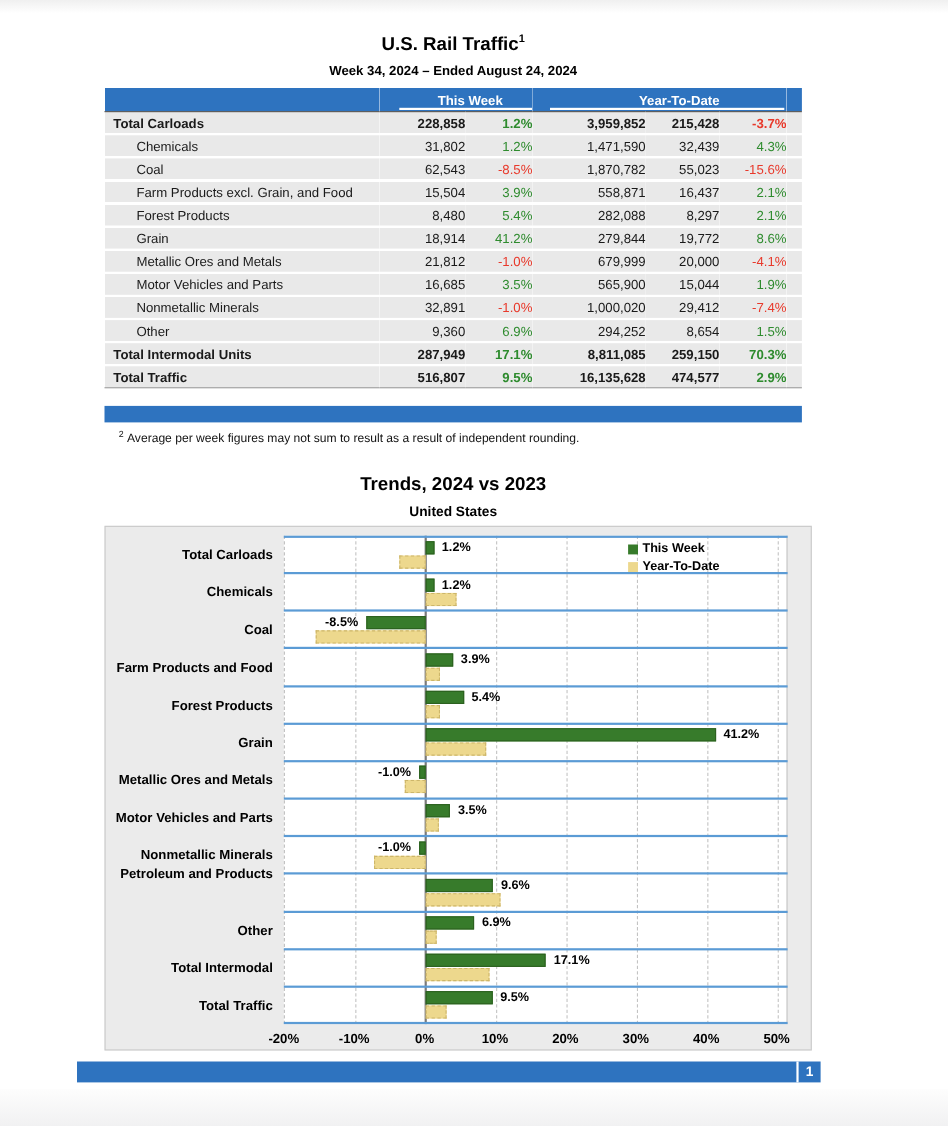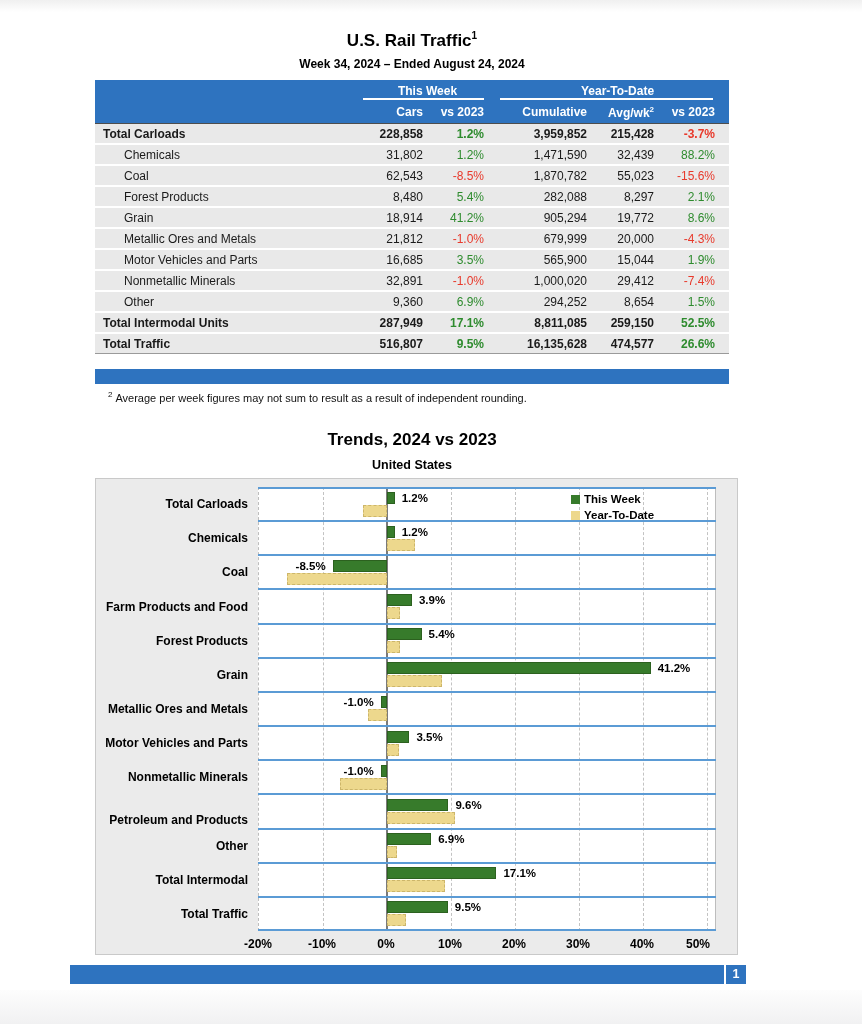--- a/index.html
+++ b/index.html
@@ -113,83 +113,83 @@
       <th colspan="2">
         <span class="group-label gl-tw">This Week</span>
         <span class="grp-underline u-tw"></span>
       </th>
       <th colspan="3">
         <span class="group-label gl-ytd">Year-To-Date</span>
         <span class="grp-underline u-ytd"></span>
       </th>
       <th></th>
     </tr>
-    <tr class="col-row">
-      <th></th>
-      <th>Cars</th>
-      <th>vs 2023</th>
-      <th>Cumulative</th>
-      <th><span>Avg/wk</span><sup>2</sup></th>
-      <th>vs 2023</th>
-      <th></th>
-    </tr>
   </thead>
   <tbody>
       <tr class="row-bold row-section">
         <td class="c-label">Total Carloads</td>
         <td class="c-num">228,858</td>
         <td class="c-pct pos">1.2%</td>
         <td class="c-num">3,959,852</td>
         <td class="c-num">215,428</td>
         <td class="c-pct neg">-3.7%</td>
         <td class="c-spacer"></td>
       </tr>
       <tr>
         <td class="c-label indent">Chemicals</td>
         <td class="c-num">31,802</td>
         <td class="c-pct pos">1.2%</td>
         <td class="c-num">1,471,590</td>
         <td class="c-num">32,439</td>
-        <td class="c-pct pos">88.2%</td>
+        <td class="c-pct pos">4.3%</td>
         <td class="c-spacer"></td>
       </tr>
       <tr>
         <td class="c-label indent">Coal</td>
         <td class="c-num">62,543</td>
         <td class="c-pct neg">-8.5%</td>
         <td class="c-num">1,870,782</td>
         <td class="c-num">55,023</td>
         <td class="c-pct neg">-15.6%</td>
         <td class="c-spacer"></td>
       </tr>
       <tr>
+        <td class="c-label indent">Farm Products excl. Grain, and Food</td>
+        <td class="c-num">15,504</td>
+        <td class="c-pct pos">3.9%</td>
+        <td class="c-num">558,871</td>
+        <td class="c-num">16,437</td>
+        <td class="c-pct pos">2.1%</td>
+        <td class="c-spacer"></td>
+      </tr>
+      <tr>
         <td class="c-label indent">Forest Products</td>
         <td class="c-num">8,480</td>
         <td class="c-pct pos">5.4%</td>
         <td class="c-num">282,088</td>
         <td class="c-num">8,297</td>
         <td class="c-pct pos">2.1%</td>
         <td class="c-spacer"></td>
       </tr>
       <tr>
         <td class="c-label indent">Grain</td>
         <td class="c-num">18,914</td>
         <td class="c-pct pos">41.2%</td>
-        <td class="c-num">905,294</td>
+        <td class="c-num">279,844</td>
         <td class="c-num">19,772</td>
         <td class="c-pct pos">8.6%</td>
         <td class="c-spacer"></td>
       </tr>
       <tr>
         <td class="c-label indent">Metallic Ores and Metals</td>
         <td class="c-num">21,812</td>
         <td class="c-pct neg">-1.0%</td>
         <td class="c-num">679,999</td>
         <td class="c-num">20,000</td>
-        <td class="c-pct neg">-4.3%</td>
+        <td class="c-pct neg">-4.1%</td>
         <td class="c-spacer"></td>
       </tr>
       <tr>
         <td class="c-label indent">Motor Vehicles and Parts</td>
         <td class="c-num">16,685</td>
         <td class="c-pct pos">3.5%</td>
         <td class="c-num">565,900</td>
         <td class="c-num">15,044</td>
         <td class="c-pct pos">1.9%</td>
         <td class="c-spacer"></td>
@@ -211,30 +211,30 @@
         <td class="c-num">8,654</td>
         <td class="c-pct pos">1.5%</td>
         <td class="c-spacer"></td>
       </tr>
       <tr class="row-bold row-section">
         <td class="c-label">Total Intermodal Units</td>
         <td class="c-num">287,949</td>
         <td class="c-pct pos">17.1%</td>
         <td class="c-num">8,811,085</td>
         <td class="c-num">259,150</td>
-        <td class="c-pct pos">52.5%</td>
+        <td class="c-pct pos">70.3%</td>
         <td class="c-spacer"></td>
       </tr>
       <tr class="row-bold row-section row-end">
         <td class="c-label">Total Traffic</td>
         <td class="c-num">516,807</td>
         <td class="c-pct pos">9.5%</td>
         <td class="c-num">16,135,628</td>
         <td class="c-num">474,577</td>
-        <td class="c-pct pos">26.6%</td>
+        <td class="c-pct pos">2.9%</td>
         <td class="c-spacer"></td>
       </tr>
     </tbody>
 </table>
 
 <div class="table-bottom-bar"></div>
 
 <div class="footnotes">
   <div class="footnote"><sup>2</sup><span>Average per week figures may not sum to result as a result of independent rounding.</span></div>
 </div>
@@ -317,31 +317,31 @@
     </div>
 <div class="cat-label" style="top: 16.0769px;">Total Carloads</div>
     <div class="cat-label" style="top: 50.2308px;">Chemicals</div>
     <div class="cat-label" style="top: 84.3846px;">Coal</div>
     <div class="cat-label" style="top: 118.538px;">Farm Products and Food</div>
     <div class="cat-label" style="top: 152.692px;">Forest Products</div>
     <div class="cat-label" style="top: 186.846px;">Grain</div>
     <div class="cat-label" style="top: 221px;">Metallic Ores and Metals</div>
     <div class="cat-label" style="top: 255.154px;">Motor Vehicles and Parts</div>
     <div class="cat-label" style="top: 289.308px;">Nonmetallic Minerals</div>
-    <div class="cat-label" style="top: 332px;">Petroleum and Products</div>
+    <div class="cat-label" style="top: 306px;">Petroleum and Products</div>
     <div class="cat-label" style="top: 357.615px;">Other</div>
     <div class="cat-label" style="top: 391.769px;">Total Intermodal</div>
     <div class="cat-label" style="top: 425.923px;">Total Traffic</div>
     <div class="tick-label" style="left: 134px;">-20%</div>
     <div class="tick-label" style="left: 198px;">-10%</div>
     <div class="tick-label" style="left: 262px;">0%</div>
     <div class="tick-label" style="left: 326px;">10%</div>
     <div class="tick-label" style="left: 390px;">20%</div>
     <div class="tick-label" style="left: 454px;">30%</div>
     <div class="tick-label" style="left: 518px;">40%</div>
-    <div class="tick-label" style="left: 558px; text-align: right;">50%</div>
+    <div class="tick-label" style="left: 582px;">50%</div>
   </div>
 
 <div class="footer-bar">
   <span class="footer-page">1</span>
 </div>
 
 <div class="bottom-shade"></div>
 
 </body></html>

